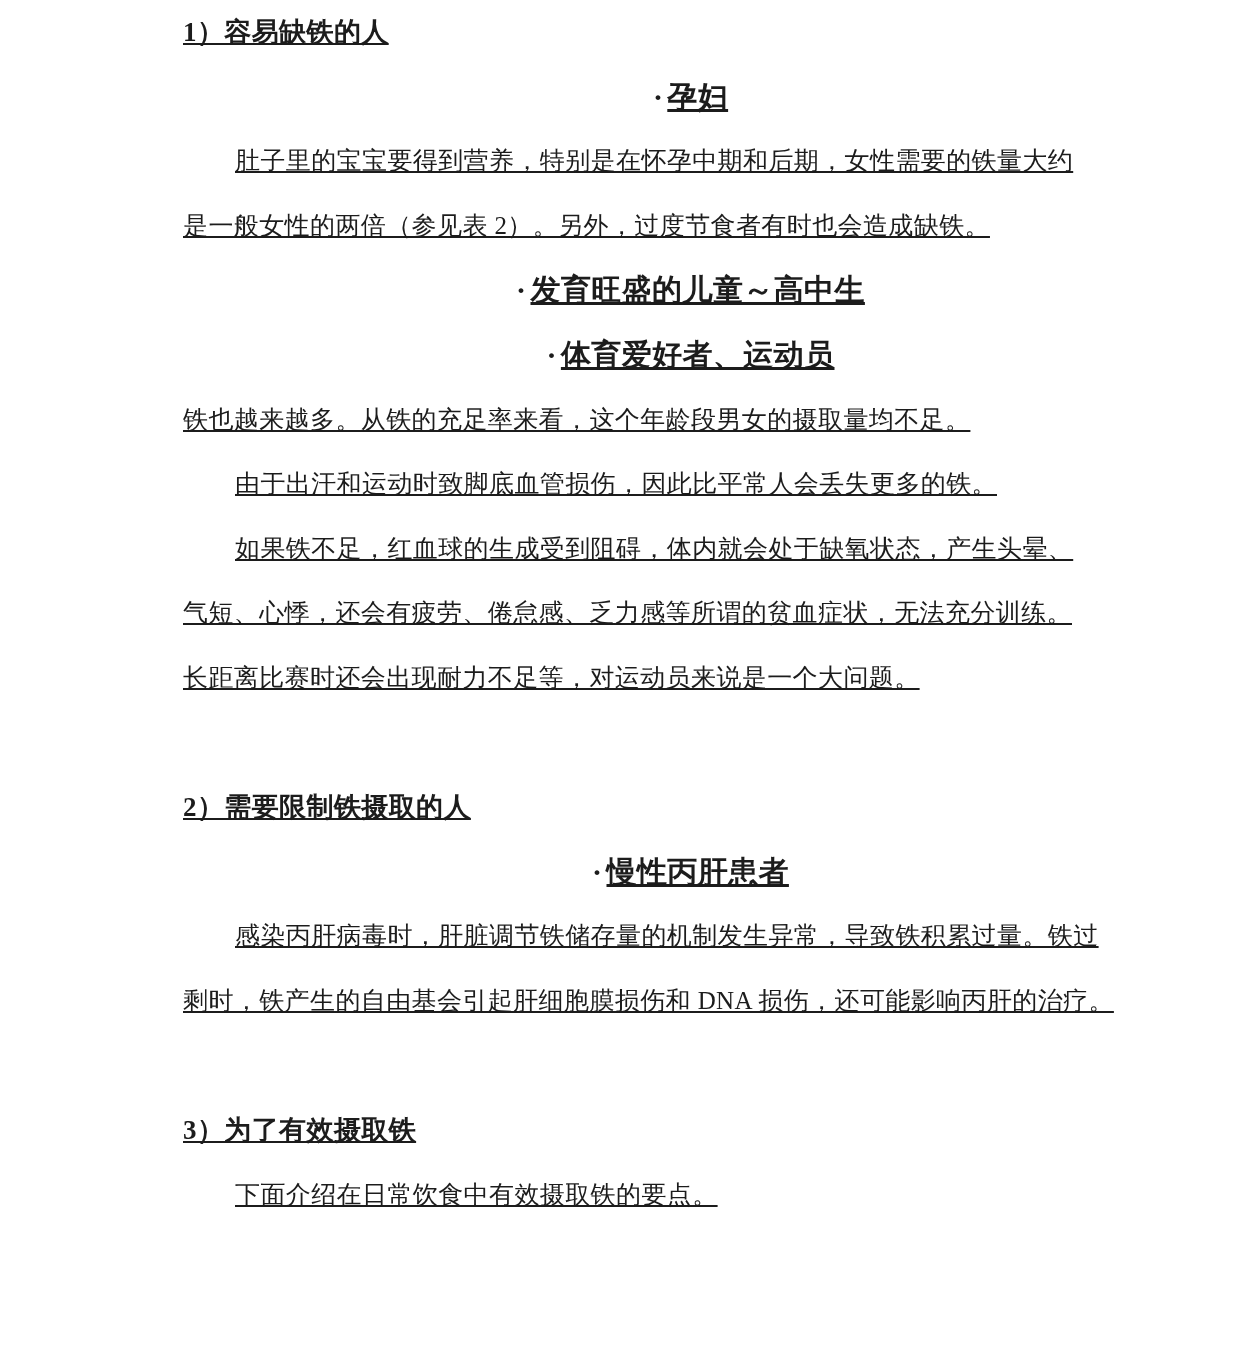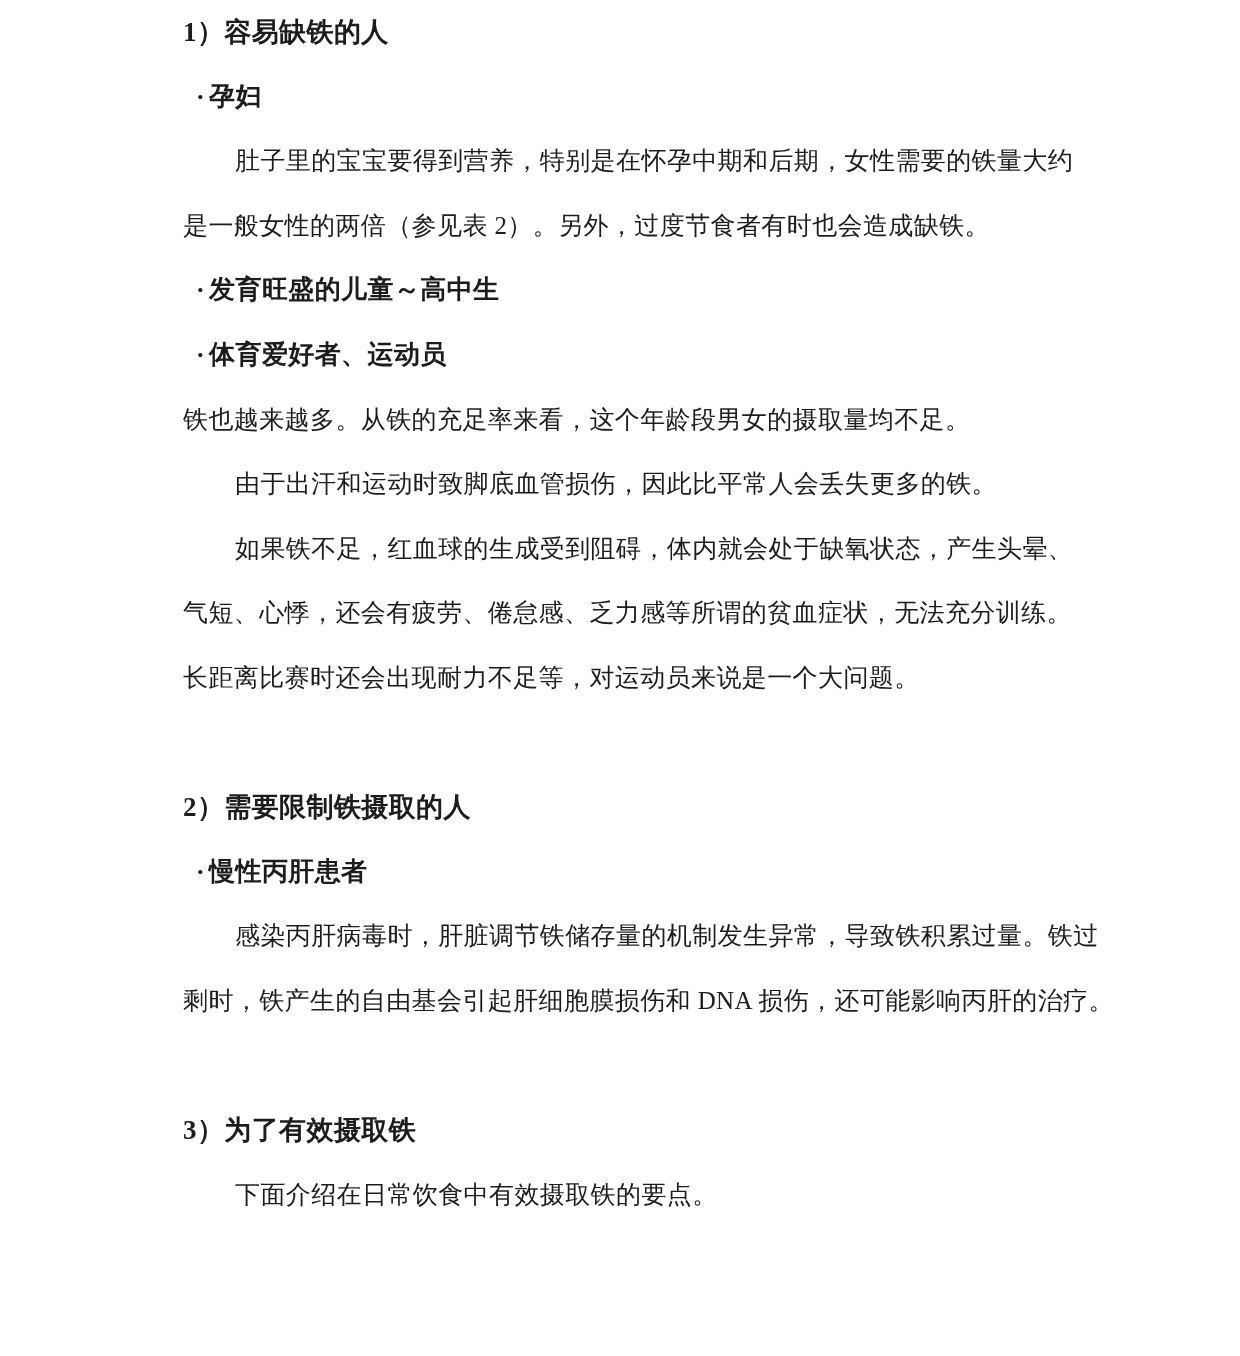--- a/index.html
+++ b/index.html
@@ -20,29 +20,31 @@
     height: 1356px;
     padding: 0 55px 0 183px;
   }
   .line {
     height: 64.6px;
     line-height: 64.6px;
     font-size: 25px;
     letter-spacing: 0.4px;
     white-space: nowrap;
     overflow: visible;
+    text-decoration: underline;
   }
   .section-heading {
     font-weight: 700;
     font-size: 27px;
   }
   .bullet-heading {
     font-weight: 700;
-    font-size: 26px;
+    font-size: 30px;
     padding-left: 13px;
+    text-align: center;
   }
   .bullet-heading .marker {
     display: inline-block;
     margin-right: 4px;
     font-weight: 700;
   }
   .paragraph-first-line {
     text-indent: 52px;
   }
   .blank {

